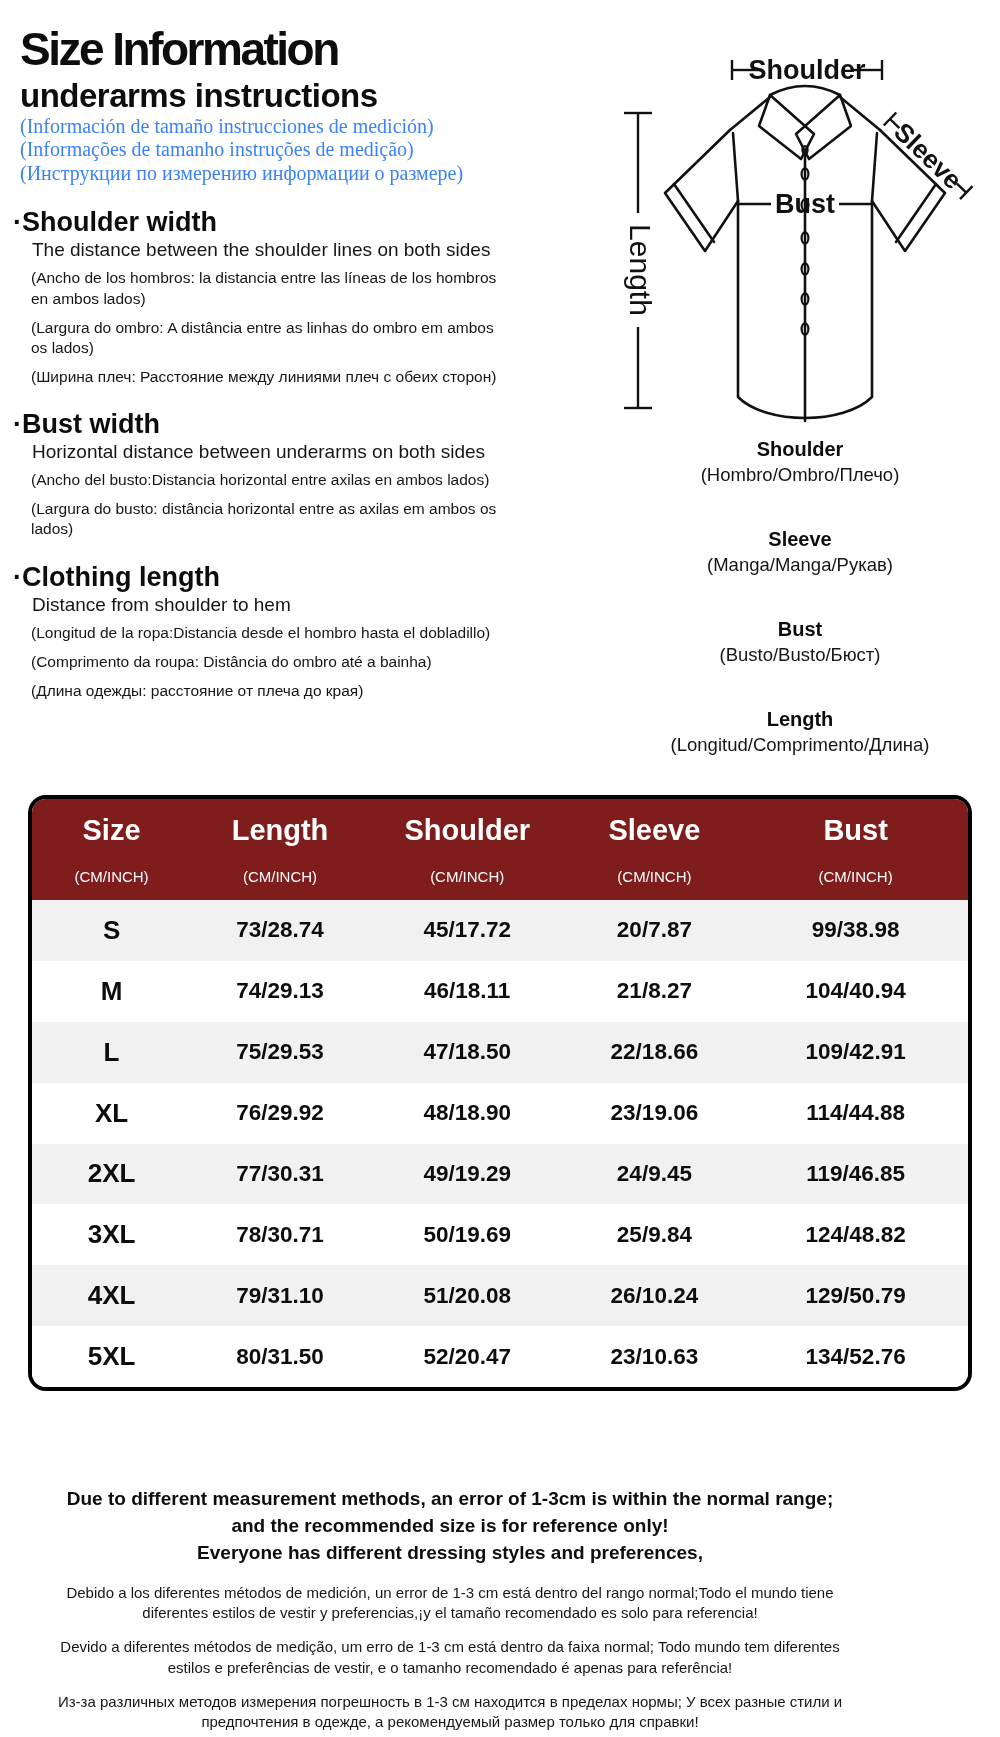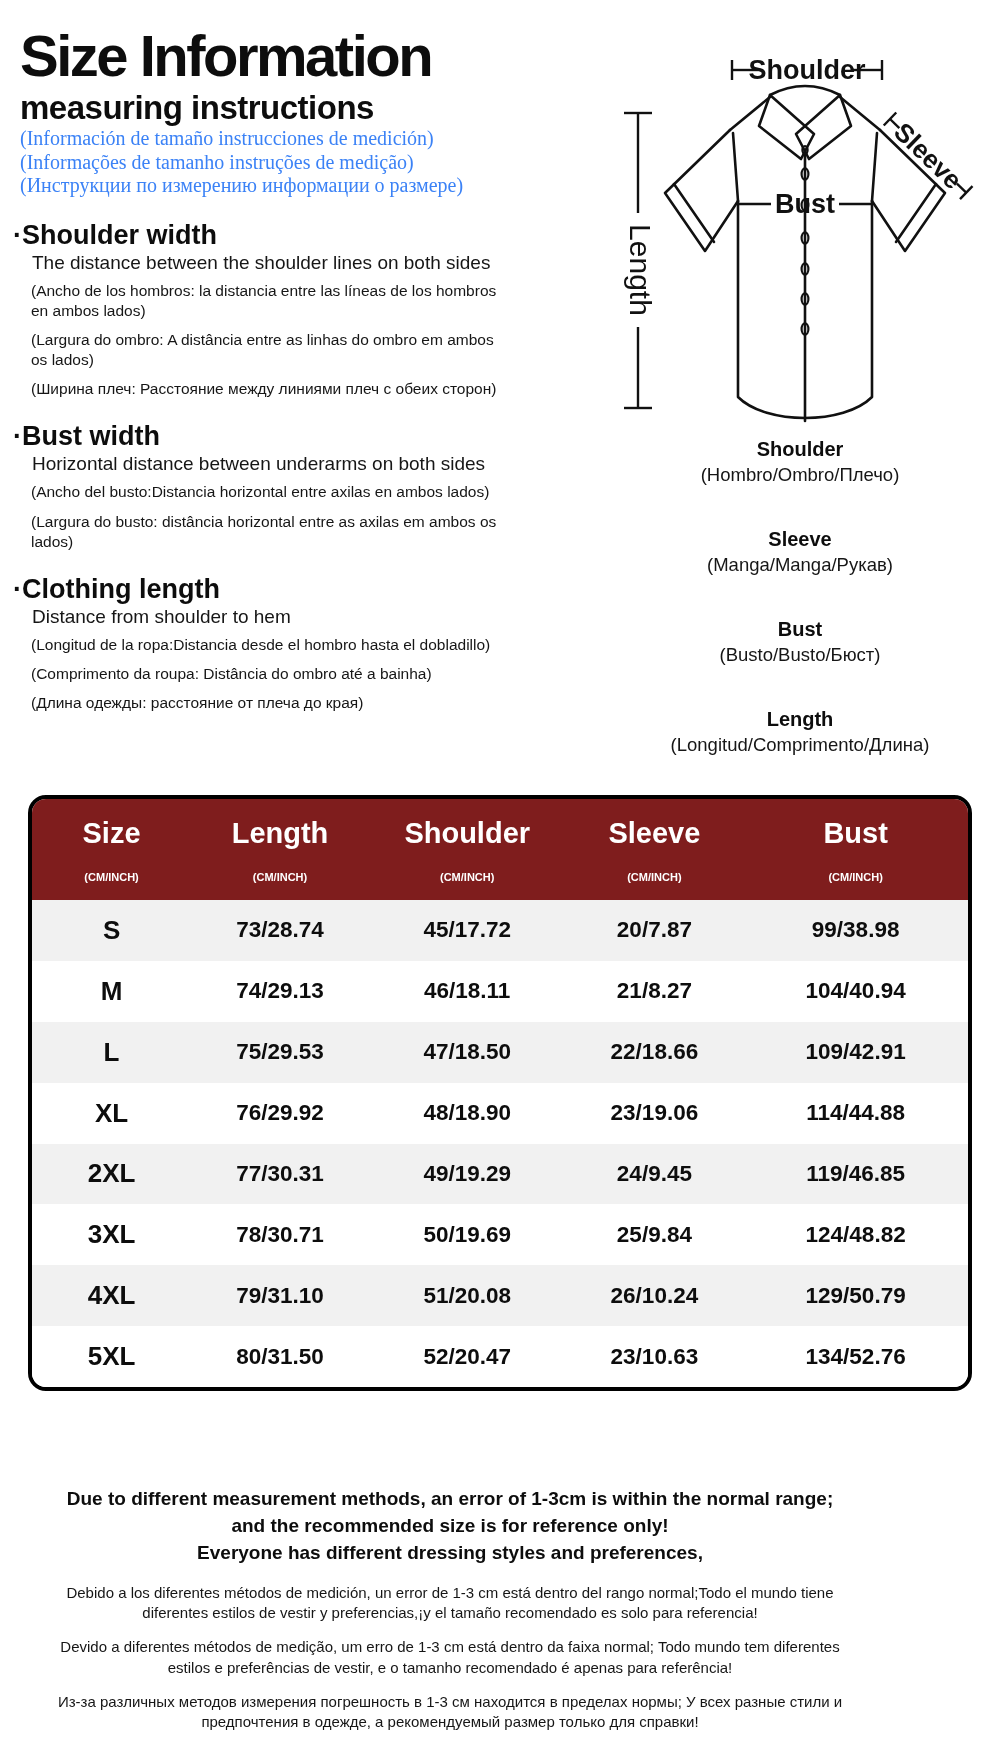--- a/index.html
+++ b/index.html
@@ -4,21 +4,21 @@
 <style>
   * { margin:0; padding:0; box-sizing:border-box; }
   html,body { background:#ffffff; }
   .page {
     position:relative; width:1000px; height:1737px; background:#ffffff;
     font-family:"Liberation Sans", sans-serif; color:#111; overflow:hidden;
   }
 
   
   .left-col { position:absolute; left:20px; top:26px; width:505px; }
-  .main-title { font-size:58px; font-weight:bold; letter-spacing:-2.5px; line-height:1.02; color:#0d0d0d; }
+  .main-title { font-size:46px; font-weight:bold; letter-spacing:-2.5px; line-height:1.02; color:#0d0d0d; }
   .sub-title  { font-size:33px; font-weight:bold; letter-spacing:-0.5px; margin-top:4px; color:#0d0d0d; }
   .title-tr   { font-size:20px; line-height:23.5px; margin-top:0; color:#3b82f6;font-family:Liberation Serif, serif; }
   .sections   { margin-top:22px; }
   .section    { margin-bottom:22px; }
   .sec-title  { font-size:27px; font-weight:bold; margin-left:-7px; color:#0d0d0d; }
   .sec-title .bullet { font-size:27px; font-weight:bold; }
   .sec-desc   { font-size:19px; margin:1px 0 7px 12px; color:#161616; }
   .sec-tr     { font-size:15.5px; line-height:1.3; margin:0 0 9px 11px; width:482px; color:#161616; }
 
   
@@ -30,21 +30,21 @@
 
   
   .size-table {
     position:absolute; left:28px; top:795px; width:944px; height:596px;
     border:4px solid #000; border-radius:18px; overflow:hidden;
     display:flex; flex-direction:column; background:#fff;
   }
   .thead { background:#7f1d1d; color:#fff; display:flex; height:101px; flex:none; }
   .th { display:flex; flex-direction:column; align-items:center; justify-content:center; }
   .th-main { font-size:29px; font-weight:bold; }
-  .th-sub  { font-size:11px; font-weight:bold; margin-top:21px; }
+  .th-sub  { font-size:15px; font-weight:normal; margin-top:21px; }
   .tbody { flex:1; display:flex; flex-direction:column; }
   .tr { flex:1; display:flex; align-items:center; background:#ffffff; }
   .tr.alt { background:#f1f1f1; }
   .td { text-align:center; font-weight:bold; font-size:22.5px; color:#0d0d0d; }
   .td.size-cell { font-size:26px; }
   .c1 { width:17%; } .c2 { width:19%; } .c3 { width:21%; } .c4 { width:19%; } .c5 { width:24%; }
 
   
   .footer { position:absolute; left:0px; top:1486px; width:900px; text-align:center; }
   .footer-bold { font-size:19px; font-weight:bold; line-height:1.42; color:#0d0d0d; }
@@ -53,21 +53,21 @@
 
   svg text { font-family:"Liberation Sans", sans-serif; fill:#111; }
 </style>
 </head>
 <body>
 
 <div class="page">
 
   <div class="left-col">
     <div class="main-title">Size Information</div>
-    <div class="sub-title">measuring instructions</div>
+    <div class="sub-title">underarms instructions</div>
     <div class="title-tr">(Información de tamaño instrucciones de medición)</div>
     <div class="title-tr">(Informações de tamanho instruções de medição)</div>
     <div class="title-tr">(Инструкции по измерению информации о размере)</div>
 
     <div class="sections">
 
       <div class="section">
         <div class="sec-title"><span class="bullet">·</span><span>Shoulder width</span></div>
         <div class="sec-desc">The distance between the shoulder lines on both sides</div>
         <div class="sec-tr">(Ancho de los hombros: la distancia entre las líneas de los hombros en ambos lados)</div>

